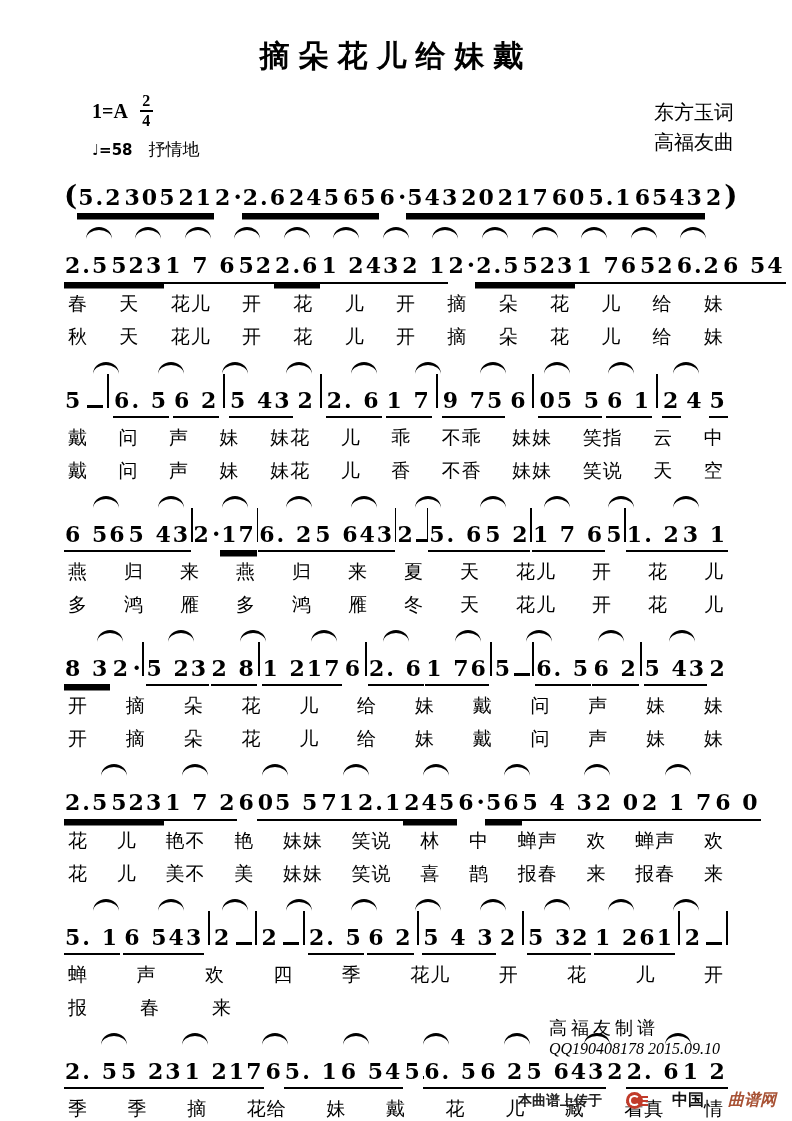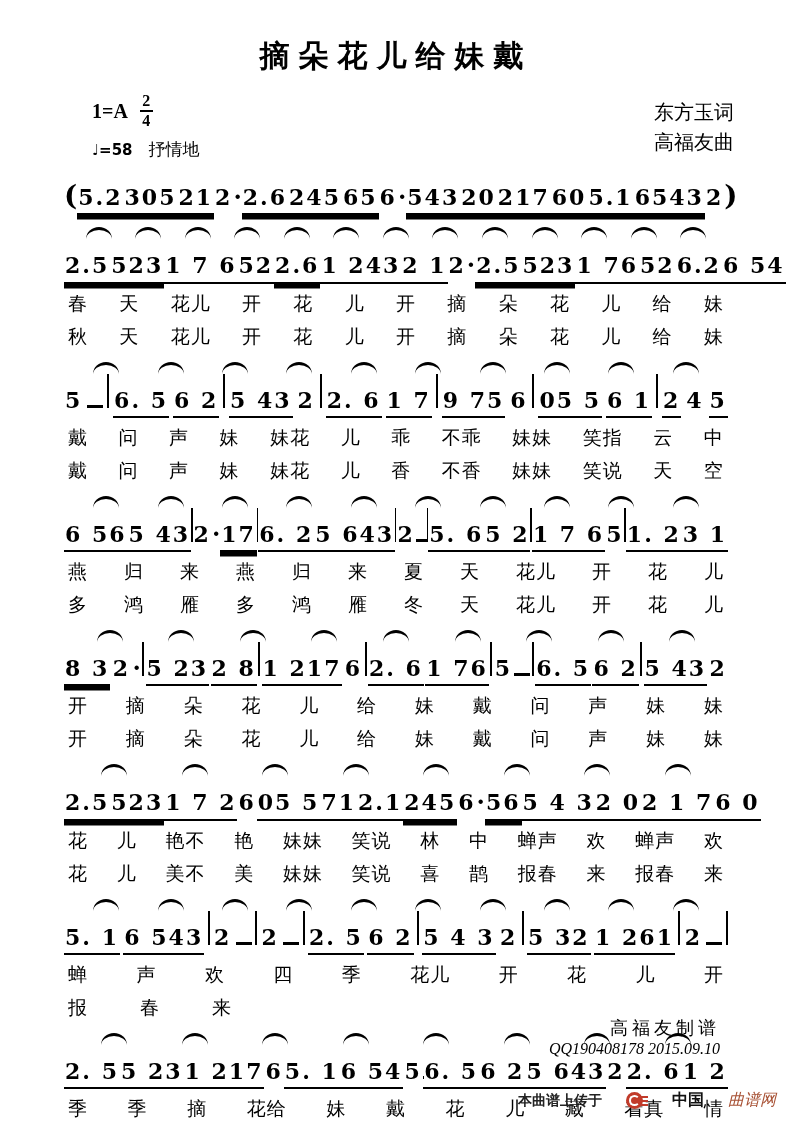--- a/index.html
+++ b/index.html
@@ -35,34 +35,34 @@
   .bar{display:inline-block;width:2px;height:34px;background:#000;margin-bottom:-6px;}
   .dash{display:inline-block;width:16px;height:3px;background:#000;margin-bottom:8px;}
   .dot{font-size:24px;}
   .paren{font-size:28px;}
 
   .lyrics-row{display:flex;justify-content:space-between;font-size:19px;margin-top:7px;
               padding:0 4px;}
   .lyrics-row.short{justify-content:flex-start;gap:52px;}
   .lyric-word{white-space:pre;letter-spacing:1px;}
 
-  .footer{position:absolute;right:72px;top:1016px;text-align:right;}
+  .footer{position:absolute;right:72px;top:1016px;text-align:left;}
   .arranger{font-size:18px;letter-spacing:4px;}
   .contact{font-size:16px;font-style:italic;font-family:"Liberation Serif",serif;}
 
   .bottom-bar{position:absolute;right:16px;top:1090px;display:flex;align-items:center;gap:24px;}
   .upload-text{font-size:14px;color:#222;font-weight:bold;}
   .logo{display:flex;align-items:center;gap:2px;}
   .logo-circle{width:17px;height:17px;border-radius:50%;position:relative;display:inline-block;}
   .logo-circle::before{content:"";position:absolute;left:3px;top:3px;width:7px;height:7px;
        border:2.5px solid #fff;border-right-color:transparent;border-radius:50%;}
   .logo-lines{display:inline-flex;flex-direction:column;gap:2px;margin-left:-4px;}
   .logo-lines i{display:block;width:7px;height:2px;}
   .site-black{font-size:16px;font-weight:bold;color:#111;text-align:center;}
-  .site-red{font-size:16px;font-weight:normal;font-style:italic;}
+  .site-red{font-size:16px;font-weight:bold;font-style:italic;}
 </style>
 </head>
 <body>
 
 <div class="page">
   <div class="content">
 
     <div class="title">摘朵花儿给妹戴</div>
 
     <div class="meta">

